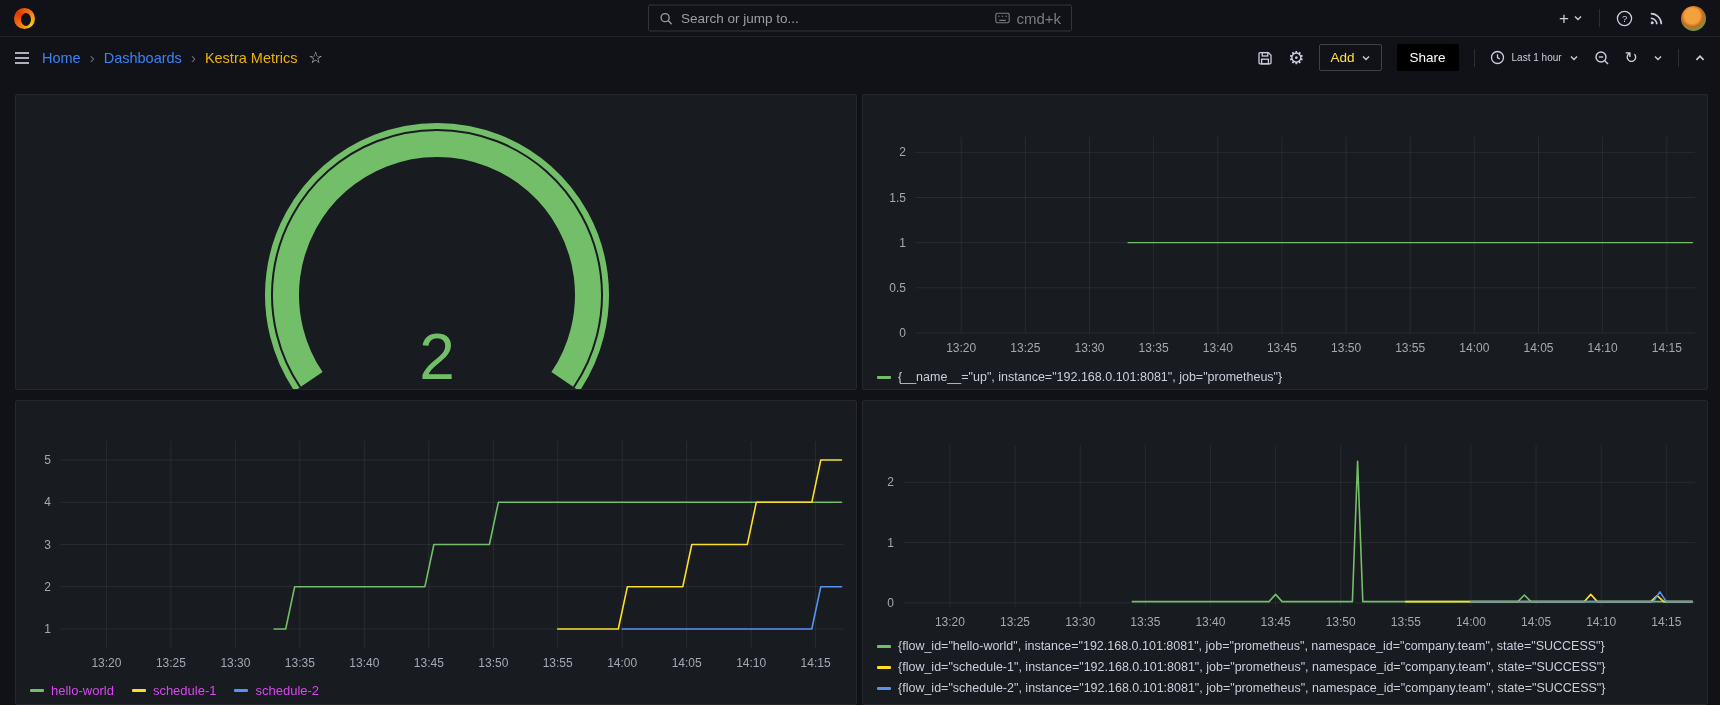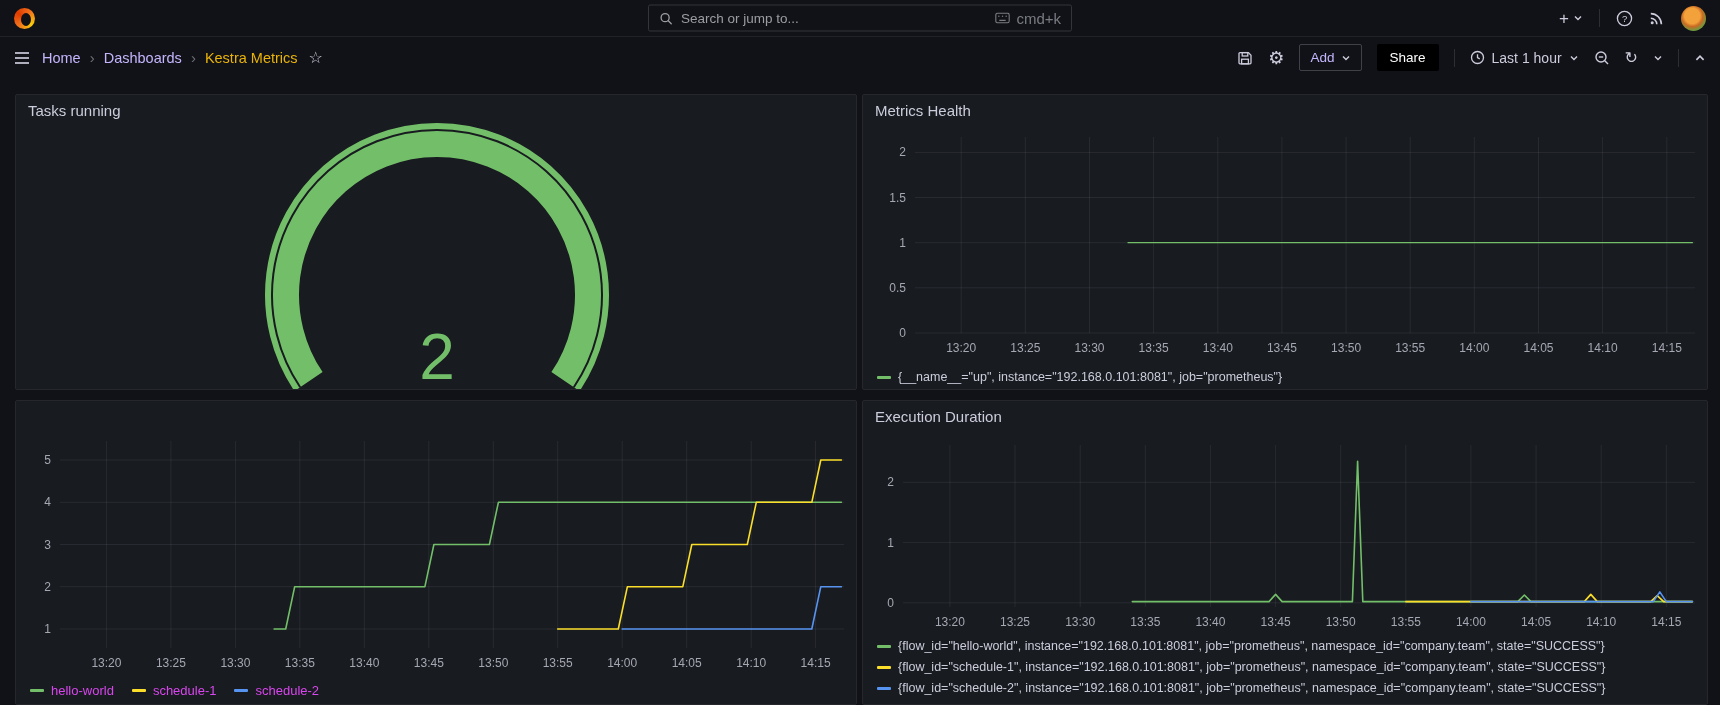--- a/index.html
+++ b/index.html
@@ -15,29 +15,29 @@
   .searchbox .shortcut { margin-left:auto; display:flex; align-items:center; gap:6px; color:#797c82; font-size:15px; }
   .topbar-right { margin-left:auto; display:flex; align-items:center; gap:16px; }
   .icon-btn { display:flex; align-items:center; gap:4px; color:#ccccdc; cursor:pointer; background:none; border:none; }
   .vdiv { width:1px; height:18px; background:#2c2e33; }
   .avatar { width:25px; height:25px; border-radius:50%; background:radial-gradient(circle at 45% 40%, #f2a13b 0 38%, #c96a23 52%, #6e9a3d 72%, #4c7030); cursor:pointer; }
   .plus-glyph { font-size:17px; line-height:1; color:#ccccdc; }
 
   
   .subnav { height:41px; display:flex; align-items:center; padding:0 14px; gap:12px; }
   .crumbs { display:flex; align-items:center; gap:9px; font-size:14.5px; }
-  .crumb { color:#c4b5fd; cursor:pointer; }
+  .crumb { color:#3b82f6; cursor:pointer; }
   .crumb.current { color:#eab308; cursor:default; }
   .crumb-sep { color:#6e7077; font-size:15px; }
   .star-glyph { font-size:16px; color:#ccccdc; cursor:pointer; margin-left:2px; }
   .subnav-right { margin-left:auto; display:flex; align-items:center; gap:15px; }
   .glyph-btn { font-size:18px; line-height:1; color:#ccccdc; cursor:pointer; background:none; border:none; }
-  .btn-outline { height:27px; display:flex; align-items:center; gap:6px; padding:0 10px; border:1px solid rgba(204,204,220,.25); border-radius:2px; background:transparent; color:#c4b5fd; font-size:13.5px; font-weight:500; cursor:pointer; }
+  .btn-outline { height:27px; display:flex; align-items:center; gap:6px; padding:0 10px; border:1px solid rgba(204,204,220,.25); border-radius:2px; background:transparent; color:#fde047; font-size:13.5px; font-weight:500; cursor:pointer; }
   .btn-primary { height:27px; display:flex; align-items:center; padding:0 13px; border:none; border-radius:2px; color:#fff; font-size:13.5px; font-weight:500; cursor:pointer; }
-  .timepick { display:flex; align-items:center; gap:7px; font-size:14px; color:#ccccdc; cursor:pointer; background:none; border:none; }
+  .timepick { display:flex; align-items:center; gap:7px; font-size:10px; color:#ccccdc; cursor:pointer; background:none; border:none; }
 
   
   .dash { position:absolute; top:78px; left:0; right:0; bottom:0; padding:16px 12px 0 15px; display:grid; grid-template-columns:842px 846px; grid-template-rows:296px 305px; gap:10px 5px; }
   .panel { position:relative; background:#181b1f; border:1px solid #25272c; border-radius:2px; overflow:hidden; }
   .panel-title { height:30px; padding:7px 12px 0; font-size:15px; font-weight:500; color:#ccccdc; white-space:nowrap; }
   .chart { position:absolute; left:0; }
   .chart text { font-family:"Liberation Sans", sans-serif; }
   .legend-row { position:absolute; left:14px; right:8px; display:flex; align-items:center; gap:8px; font-size:12.5px; color:#ccccdc; white-space:nowrap; }
   .legend-items { position:absolute; left:14px; display:flex; align-items:center; gap:18px; font-size:13px; color:#d946ef; }
   .legend-item { display:flex; align-items:center; gap:7px; cursor:pointer; }
@@ -161,32 +161,30 @@
         <svg width="12" height="12" viewBox="0 0 10 10">
           <polyline points="2,6.5 5,3.5 8,6.5" fill="none" stroke="#ccccdc" stroke-width="1.4"></polyline>
         </svg>
       </button>
     </div>
   </div>
 
   <div class="dash">
 
     <div class="panel">
-      <div class="panel-title">Tasks running</div>
       <div class="gauge-wrap">
         <svg width="842" height="296">
           <path d="M 292.5 286.6 A 155 155 0 1 1 549.5 286.6" fill="none" stroke-width="34" stroke="#73bf69"></path>
           <path d="M 284.2 292.2 A 165 165 0 1 1 557.8 292.2" fill="none" stroke="#181b1f" stroke-width="2"></path>
         </svg>
         <div class="gauge-value" style="color: rgb(115, 191, 105);">2</div>
       </div>
     </div>
 
     <div class="panel">
-      <div class="panel-title">Metrics Health</div>
       <div class="chart" style="top:30px; width:844px; height:238px;"><svg width="844" height="238">
             <line x1="98.2" y1="12" x2="98.2" y2="208" stroke="rgba(204,204,220,0.09)"></line>
             <text x="98.2" y="227" fill="#a6a7b3" font-size="12" text-anchor="middle">13:20</text>
             <line x1="162.3" y1="12" x2="162.3" y2="208" stroke="rgba(204,204,220,0.09)"></line>
             <text x="162.3" y="227" fill="#a6a7b3" font-size="12" text-anchor="middle">13:25</text>
             <line x1="226.5" y1="12" x2="226.5" y2="208" stroke="rgba(204,204,220,0.09)"></line>
             <text x="226.5" y="227" fill="#a6a7b3" font-size="12" text-anchor="middle">13:30</text>
             <line x1="290.6" y1="12" x2="290.6" y2="208" stroke="rgba(204,204,220,0.09)"></line>
             <text x="290.6" y="227" fill="#a6a7b3" font-size="12" text-anchor="middle">13:35</text>
             <line x1="354.8" y1="12" x2="354.8" y2="208" stroke="rgba(204,204,220,0.09)"></line>
@@ -275,21 +273,20 @@
           <span>schedule-1</span>
         </span>
         <span class="legend-item">
           <span class="chip" style="background: rgb(87, 148, 242);"></span>
           <span>schedule-2</span>
         </span>
       </div>
     </div>
 
     <div class="panel">
-      <div class="panel-title">Execution Duration</div>
       <div class="chart" style="top:30px; width:844px; height:204px;"><svg width="844" height="204">
             <line x1="86.9" y1="14" x2="86.9" y2="176" stroke="rgba(204,204,220,0.09)"></line>
             <text x="86.9" y="195" fill="#a6a7b3" font-size="12" text-anchor="middle">13:20</text>
             <line x1="152.0" y1="14" x2="152.0" y2="176" stroke="rgba(204,204,220,0.09)"></line>
             <text x="152.0" y="195" fill="#a6a7b3" font-size="12" text-anchor="middle">13:25</text>
             <line x1="217.2" y1="14" x2="217.2" y2="176" stroke="rgba(204,204,220,0.09)"></line>
             <text x="217.2" y="195" fill="#a6a7b3" font-size="12" text-anchor="middle">13:30</text>
             <line x1="282.3" y1="14" x2="282.3" y2="176" stroke="rgba(204,204,220,0.09)"></line>
             <text x="282.3" y="195" fill="#a6a7b3" font-size="12" text-anchor="middle">13:35</text>
             <line x1="347.4" y1="14" x2="347.4" y2="176" stroke="rgba(204,204,220,0.09)"></line>

